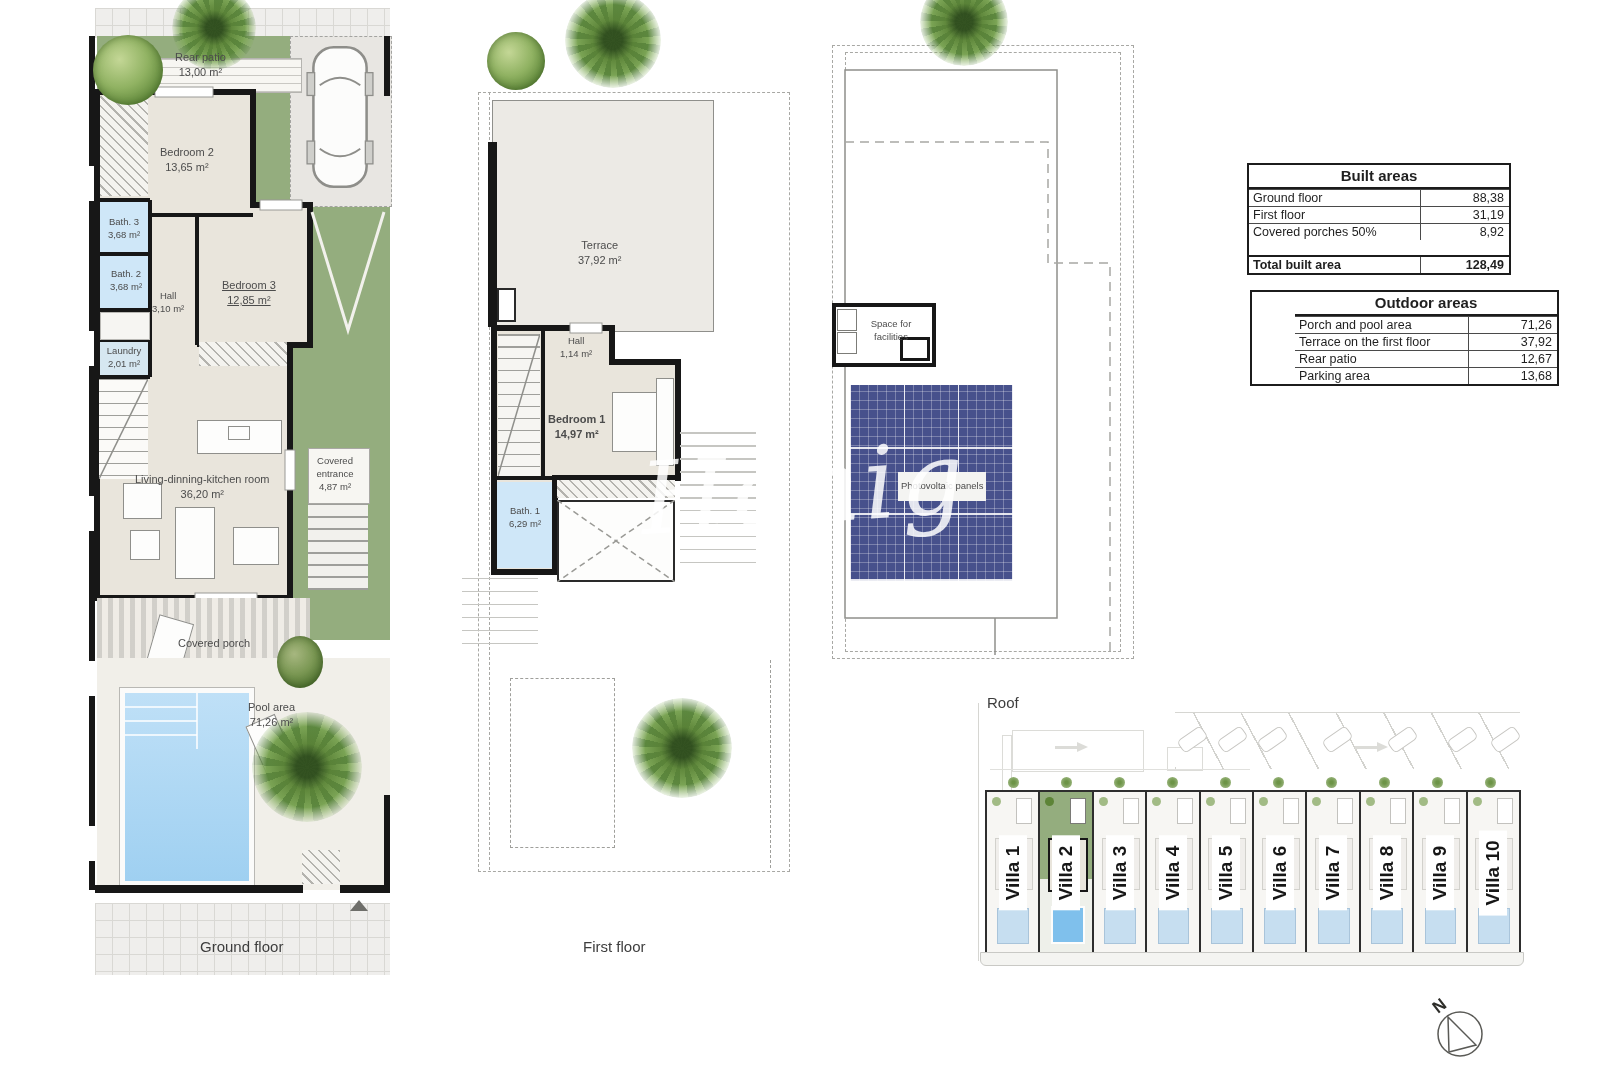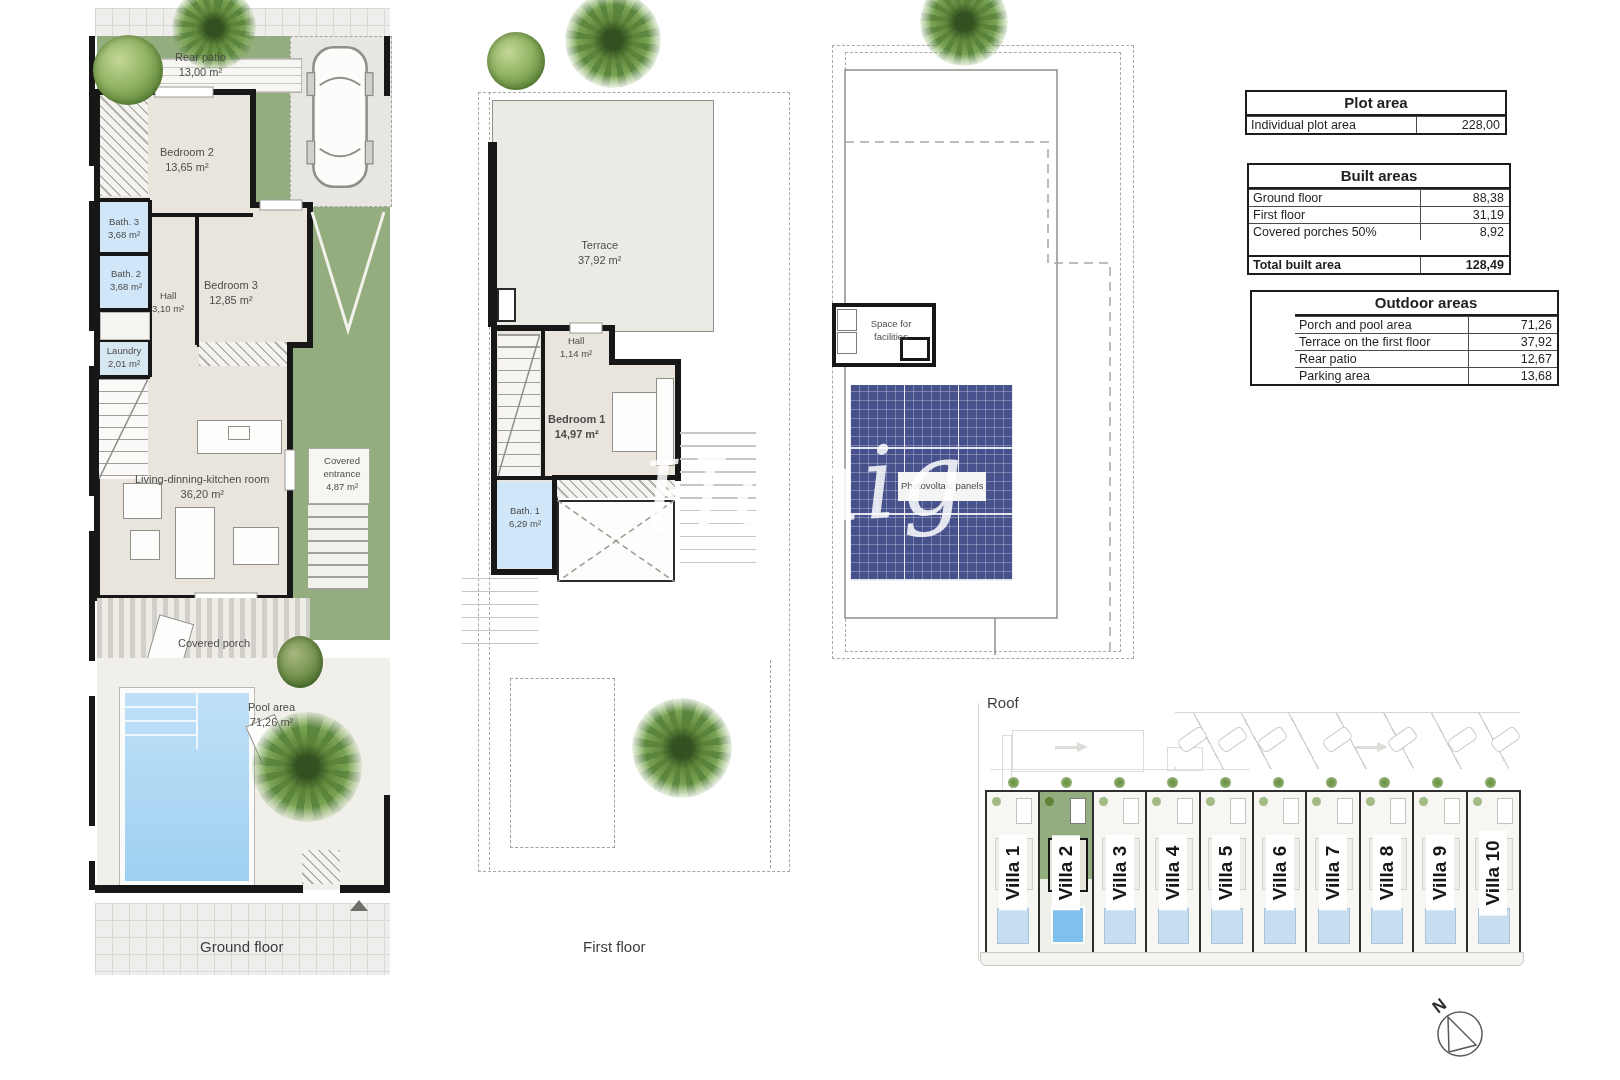--- a/index.html
+++ b/index.html
@@ -174,27 +174,27 @@
     <span>3,68 m²</span></div>
   <div class="abs rlabel small" style="left:101px;top:268px;width:50px;">
     <span>Bath. 2</span><br>
     <span>3,68 m²</span></div>
   <div class="abs rlabel small" style="left:152px;top:290px;">
     <span>Hall</span><br>
     <span>3,10 m²</span></div>
   <div class="abs rlabel small" style="left:100px;top:345px;width:48px;">
     <span>Laundry</span><br>
     <span>2,01 m²</span></div>
-  <div class="abs rlabel" style="left:204px;top:278px;">
+  <div class="abs rlabel" style="left:222px;top:278px;text-decoration:underline;">
     <span>Bedroom 3</span><br>
     <span>12,85 m²</span></div>
   <div class="abs rlabel" style="left:135px;top:472px;">
     <span>Living-dinning-kitchen room</span><br>
     <span>36,20 m²</span></div>
-  <div class="abs rlabel small" style="left:314px;top:455px;width:56px;white-space:normal;">
+  <div class="abs rlabel small" style="left:307px;top:455px;width:56px;white-space:normal;">
     <span>Covered entrance</span><br>
     <span>4,87 m²</span></div>
   <div class="abs rlabel" style="left:178px;top:636px;">
     <span>Covered porch</span></div>
   <div class="abs rlabel" style="left:248px;top:700px;">
     <span>Pool area</span><br>
     <span>71,26 m²</span></div>
   <div class="abs plan-title" style="left:200px;top:938px;">Ground floor</div>
 
   <div class="abs dashed" style="left:478px;top:92px;width:310px;height:778px;border-width:1.5px;background:#fff;"></div>
@@ -266,27 +266,20 @@
   <div class="abs" style="left:900px;top:337px;width:24px;height:18px;border:3px solid #171717;background:#fff;"></div>
   <div class="abs rlabel small" style="left:858px;top:318px;width:66px;white-space:normal;">Space for facilities</div>
 
   <div class="abs solar" style="left:850px;top:385px;width:163px;height:196px;"></div>
   <div class="abs rlabel small" style="left:898px;top:472px;background:#f4f4f2;padding:8px 3px;">Photovoltaic panels</div>
 
   <div class="abs plan-title" style="left:987px;top:694px;">Roof</div>
 
   <div class="abs palm" style="left:920px;top:-22px;width:88px;height:88px;"></div>
 
-  <div class="abs areas-table" style="left:1245px;top:90px;width:258px;">
-    <div class="tbl-header">Plot area</div>
-    <div class="tbl-row">
-      <div class="tbl-label">Individual plot area</div>
-      <div class="tbl-value">228,00</div>
-    </div>
-  </div>
 
   <div class="abs areas-table" style="left:1247px;top:163px;width:260px;">
     <div class="tbl-header">Built areas</div>
     <div class="tbl-row">
       <div class="tbl-label">Ground floor</div>
       <div class="tbl-value">88,38</div>
     </div>
     <div class="tbl-row">
       <div class="tbl-label">First floor</div>
       <div class="tbl-value">31,19</div>

